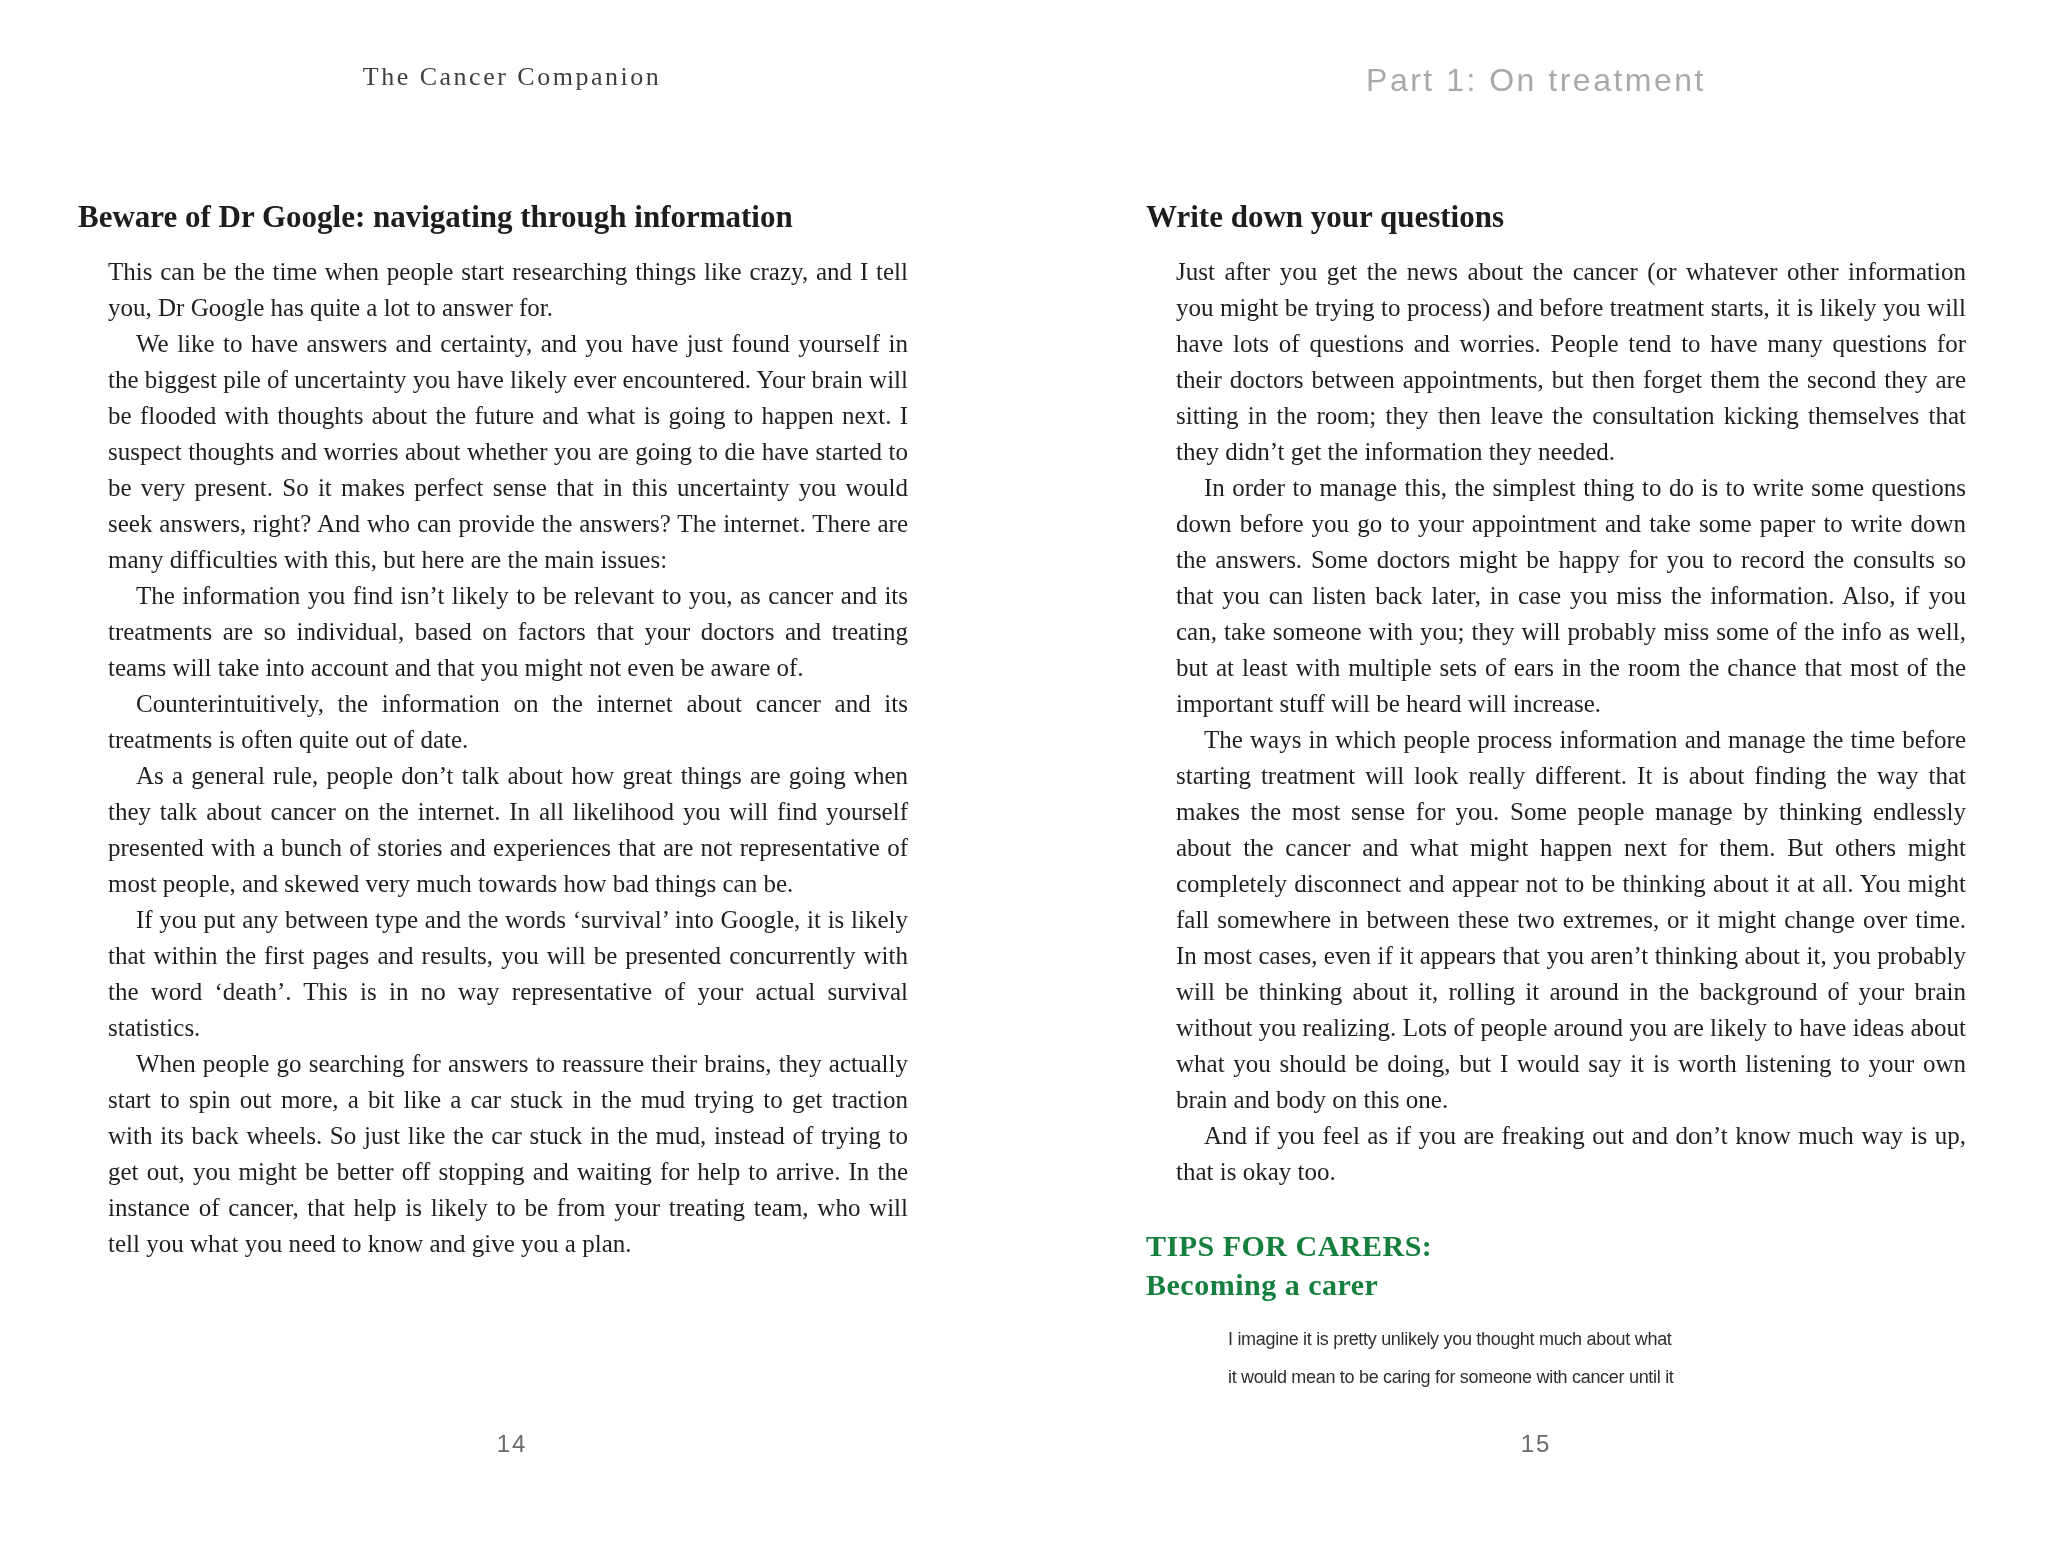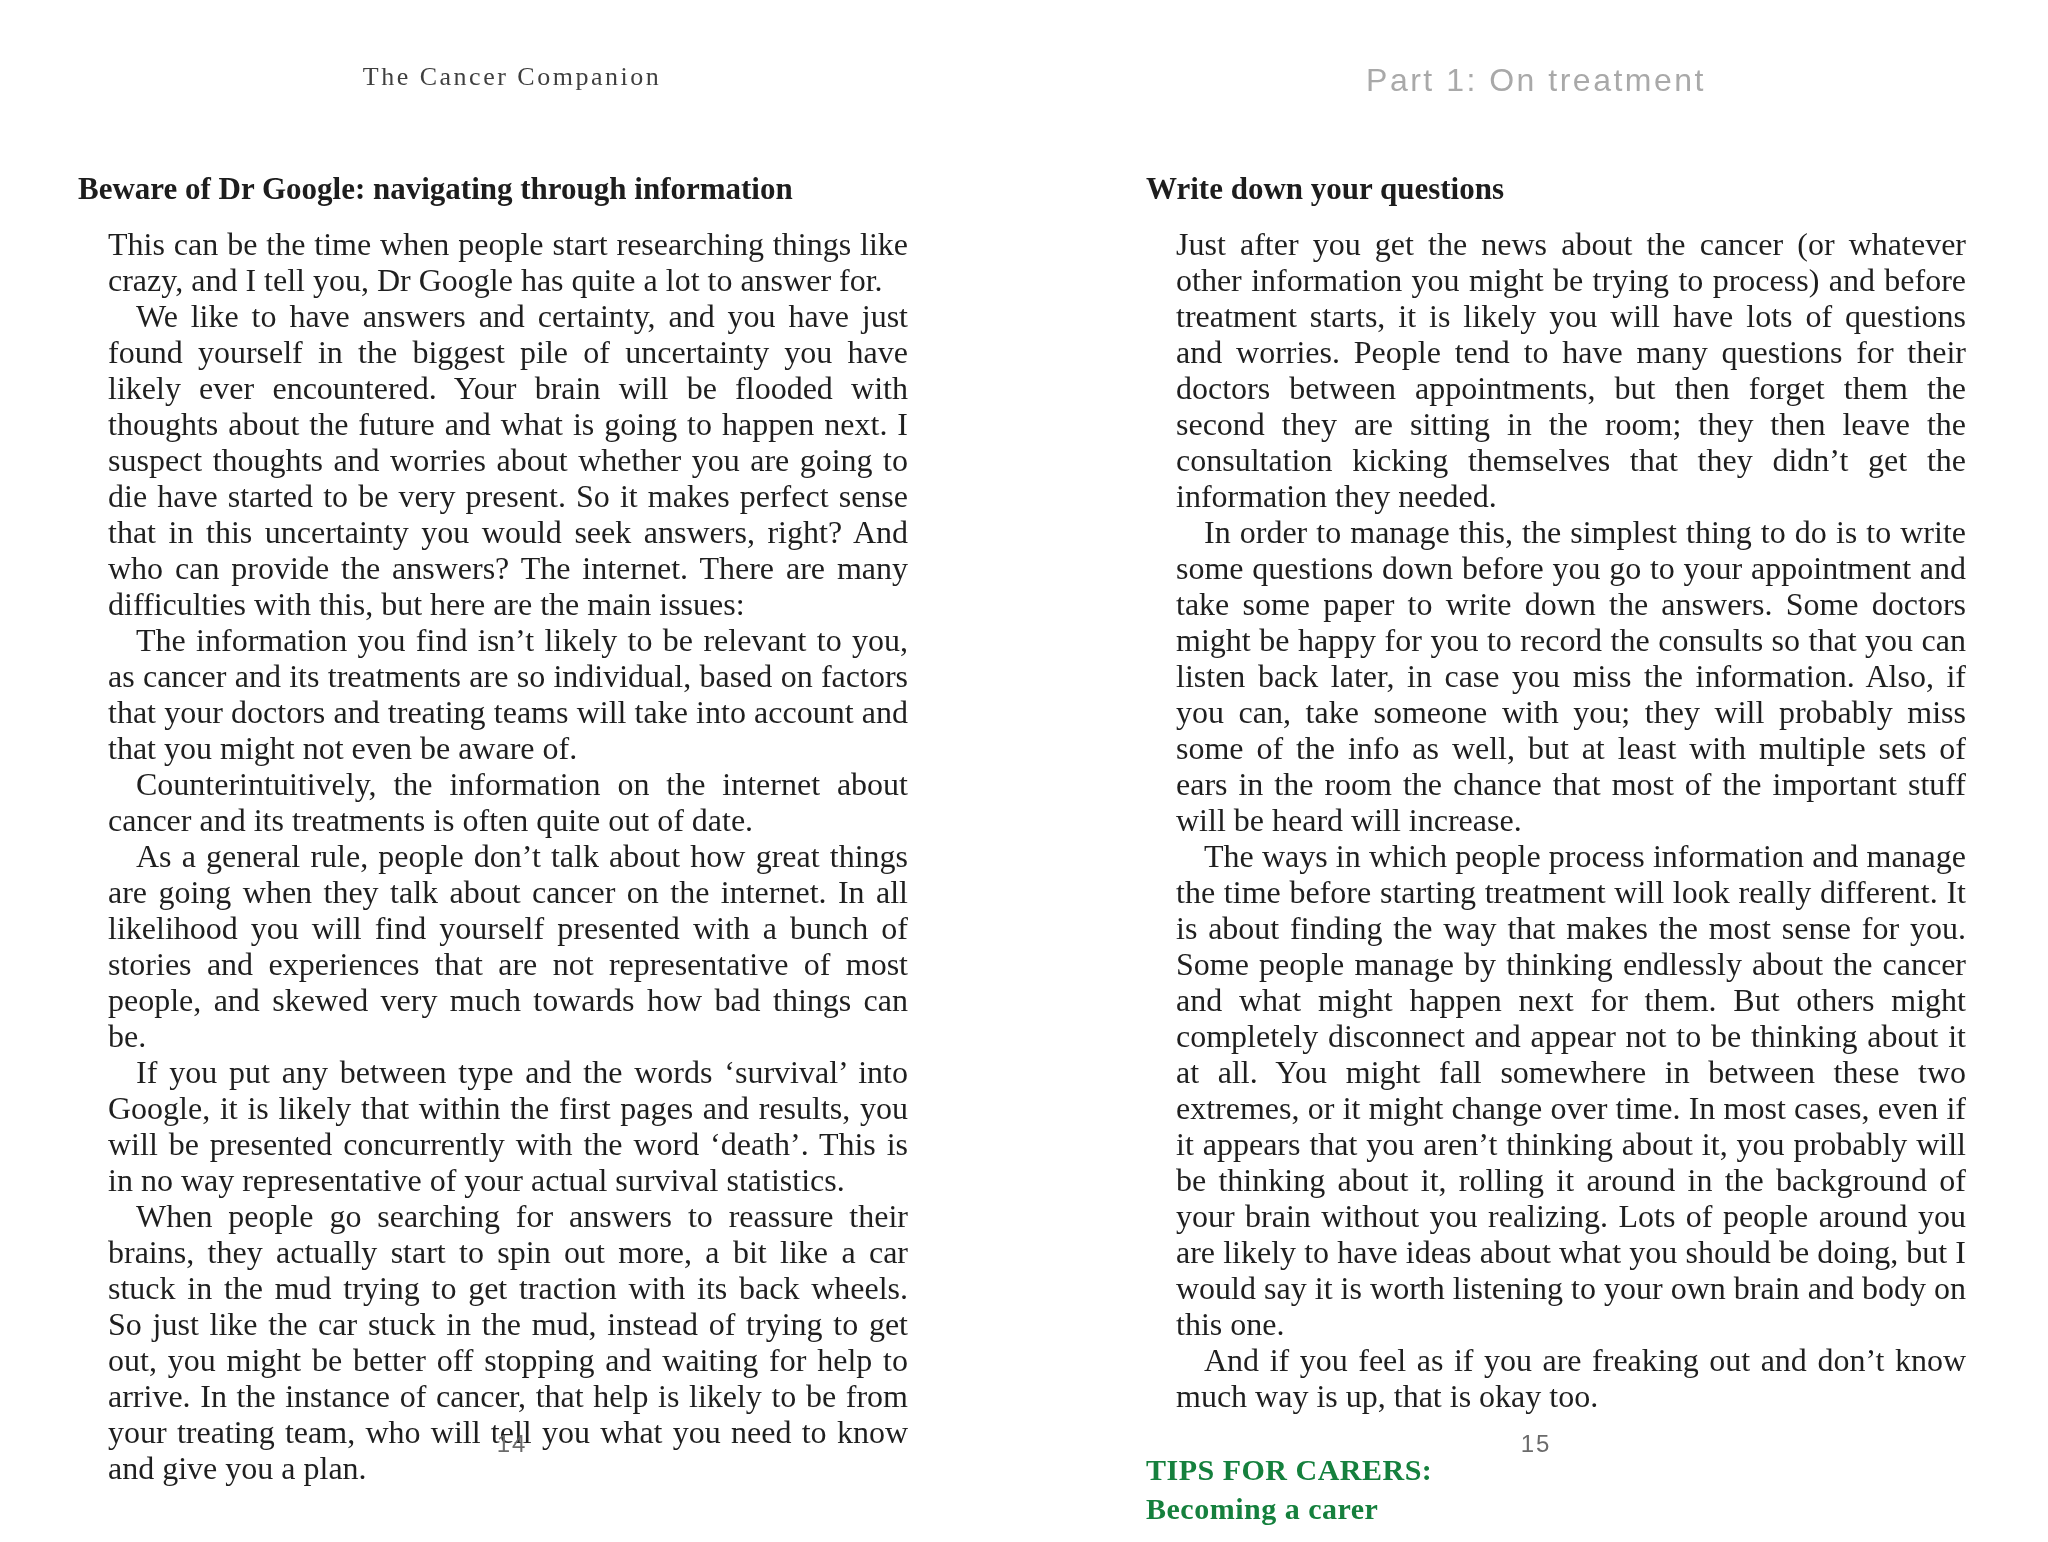--- a/index.html
+++ b/index.html
@@ -28,40 +28,40 @@
     letter-spacing: 2.5px;
     color: #3f3f3f;
   }
   .running-head.right {
     font-family: "Liberation Sans", sans-serif;
     font-size: 32px;
     letter-spacing: 2.5px;
     color: #a9a9a9;
   }
 
-  .content { position: absolute; top: 170px; }
+  .content { position: absolute; top: 198px; }
   .page-left  .content { left: 78px;  width: 834px; }
   .page-right .content { left: 122px; width: 818px; }
 
   h2.section-heading {
     font-family: "Liberation Serif", serif;
     font-weight: bold;
     font-size: 31px;
     letter-spacing: 0px;
     color: #1d1d1d;
     margin-bottom: 18px;
     line-height: 38px;
   }
 
   .body-text { margin-left: 30px; }
   .page-left  .body-text { width: 800px; }
   .page-right .body-text { width: 790px; }
 
   .body-text p {
-    font-size: 32px;
+    font-size: 25px;
     line-height: 36px;
     text-align: justify;
     color: #1f1f1f;
   }
   .body-text p.indent { text-indent: 28px; }
 
   .tips-block { margin-top: 36px; }
   .tips-heading {
     font-family: "Liberation Serif", serif;
     font-weight: bold;

